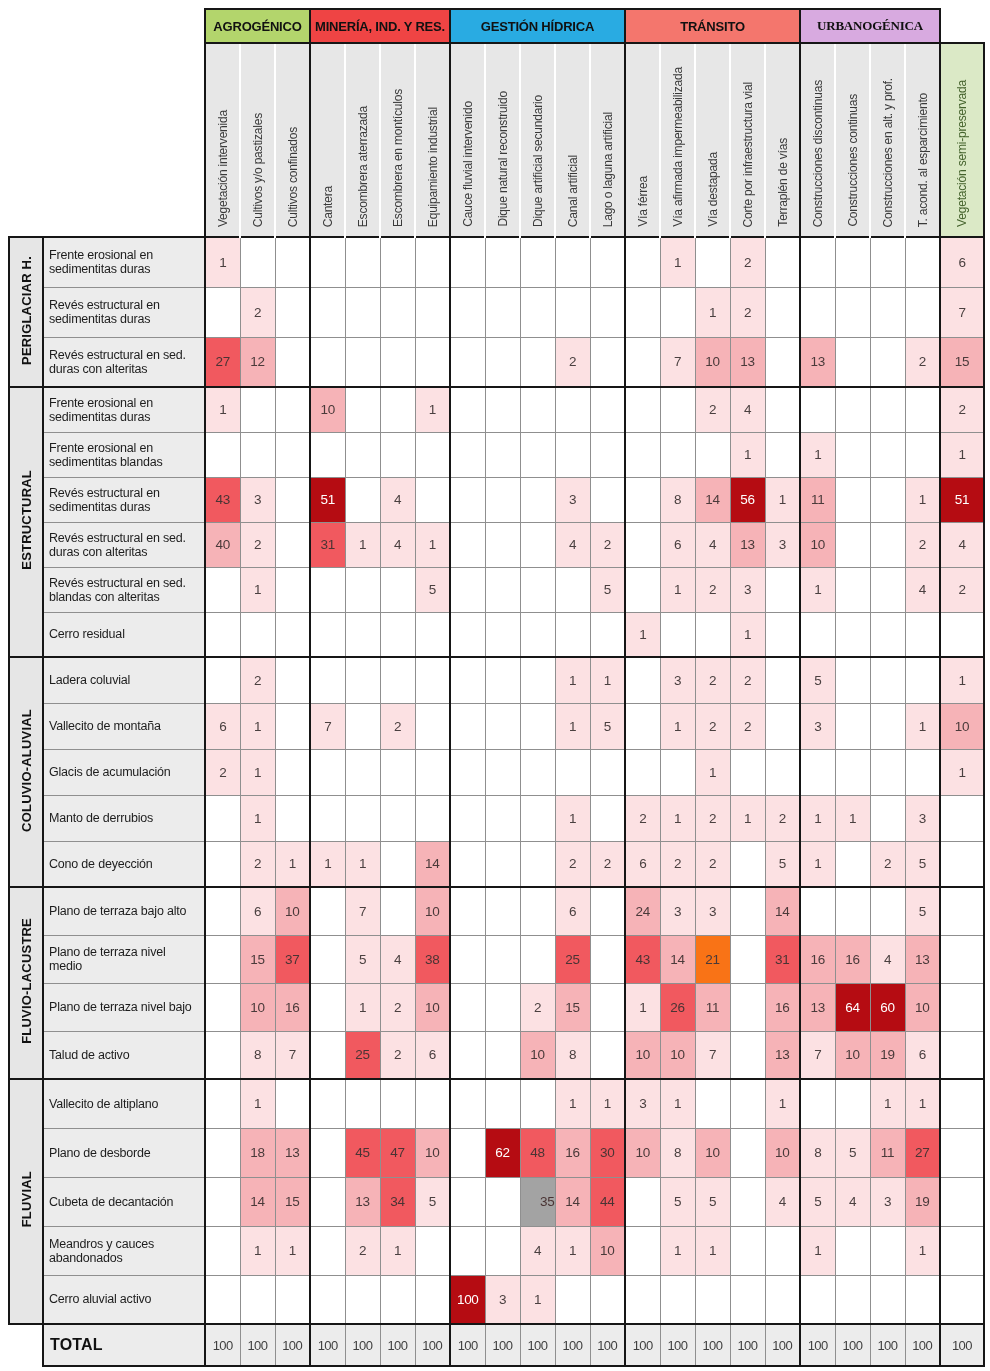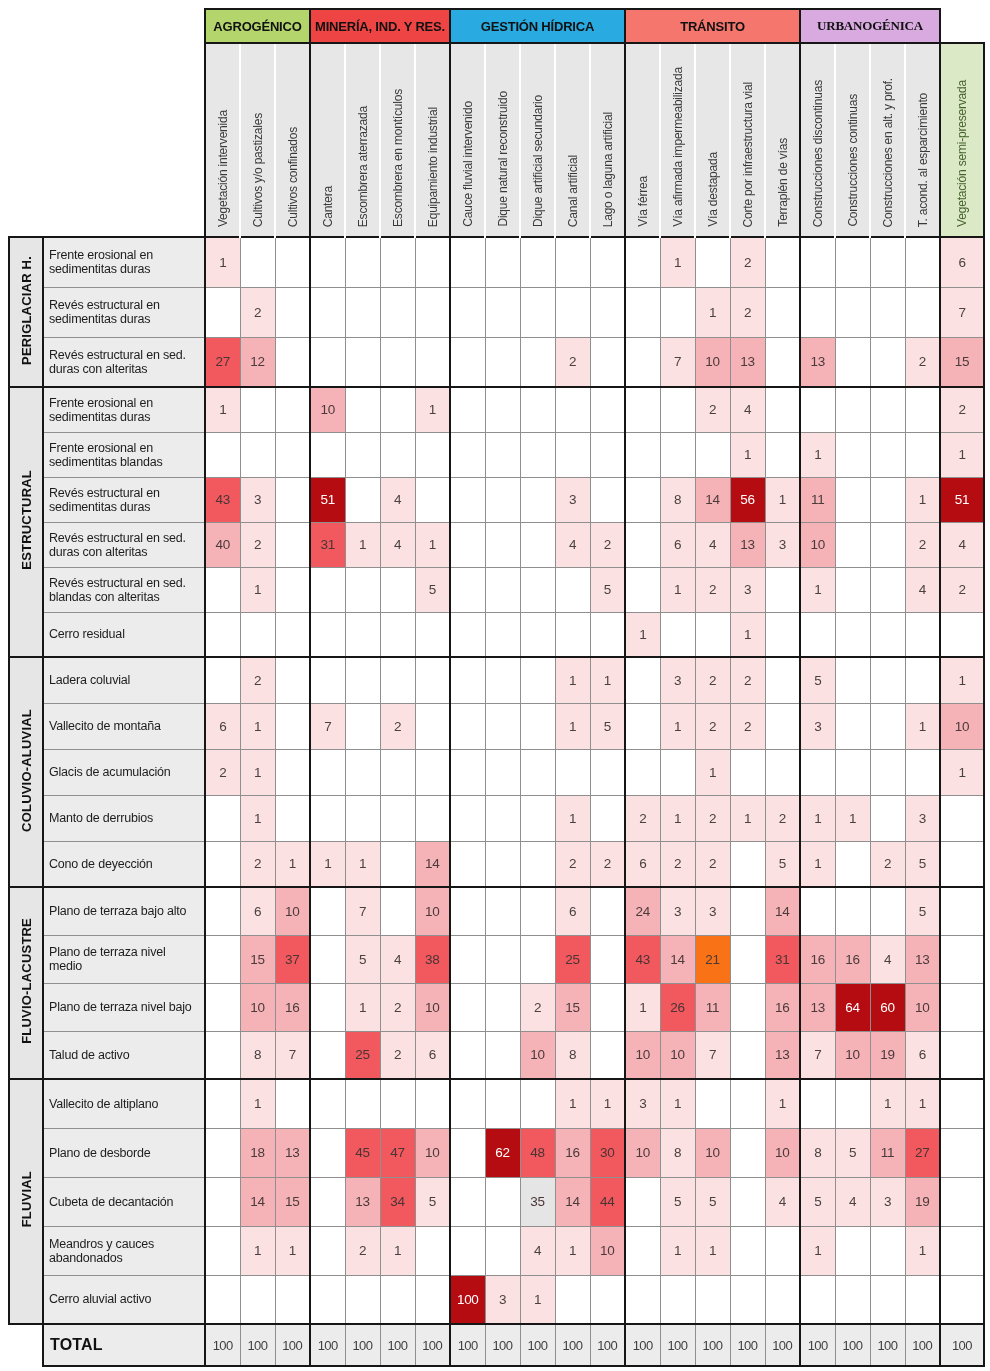--- a/index.html
+++ b/index.html
@@ -649,21 +649,21 @@
             <td class="rowlabel">Cubeta de decantación</td>
             <td class="v gstart"></td>
             <td class="v" style="background: rgb(246, 179, 183); color: rgb(74, 58, 58);">14</td>
             <td class="v" style="background: rgb(246, 179, 183); color: rgb(74, 58, 58);">15</td>
             <td class="v gstart"></td>
             <td class="v" style="background: rgb(246, 179, 183); color: rgb(74, 58, 58);">13</td>
             <td class="v" style="background: rgb(241, 89, 95); color: rgb(74, 52, 52);">34</td>
             <td class="v" style="background: rgb(252, 225, 227); color: rgb(74, 64, 64);">5</td>
             <td class="v gstart"></td>
             <td class="v"></td>
-            <td class="v" style="background: #e5e5e5; color: rgb(74, 52, 52);">35</td>
+            <td class="v" style="background: #a3a3a3; color: rgb(74, 52, 52); text-align: right;">35</td>
             <td class="v" style="background: rgb(246, 179, 183); color: rgb(74, 58, 58);">14</td>
             <td class="v" style="background: rgb(241, 89, 95); color: rgb(74, 52, 52);">44</td>
             <td class="v gstart"></td>
             <td class="v" style="background: rgb(252, 225, 227); color: rgb(74, 64, 64);">5</td>
             <td class="v" style="background: rgb(252, 225, 227); color: rgb(74, 64, 64);">5</td>
             <td class="v"></td>
             <td class="v" style="background: rgb(252, 225, 227); color: rgb(74, 64, 64);">4</td>
             <td class="v gstart" style="background: rgb(252, 225, 227); color: rgb(74, 64, 64);">5</td>
             <td class="v" style="background: rgb(252, 225, 227); color: rgb(74, 64, 64);">4</td>
             <td class="v" style="background: rgb(252, 225, 227); color: rgb(74, 64, 64);">3</td>

